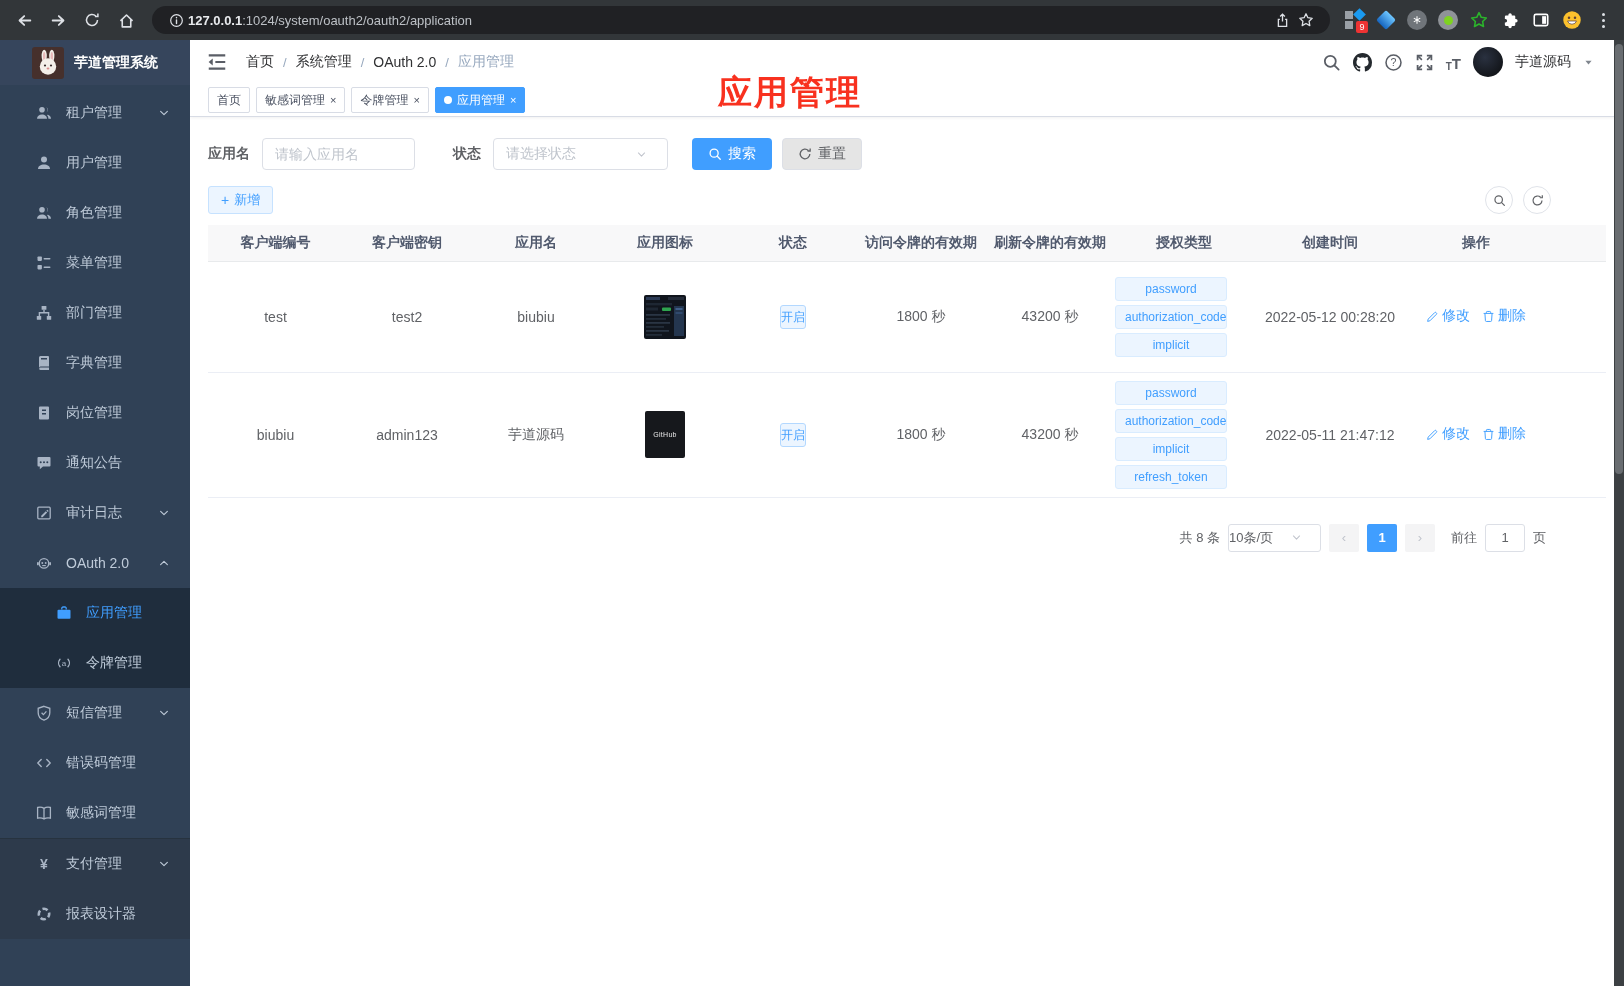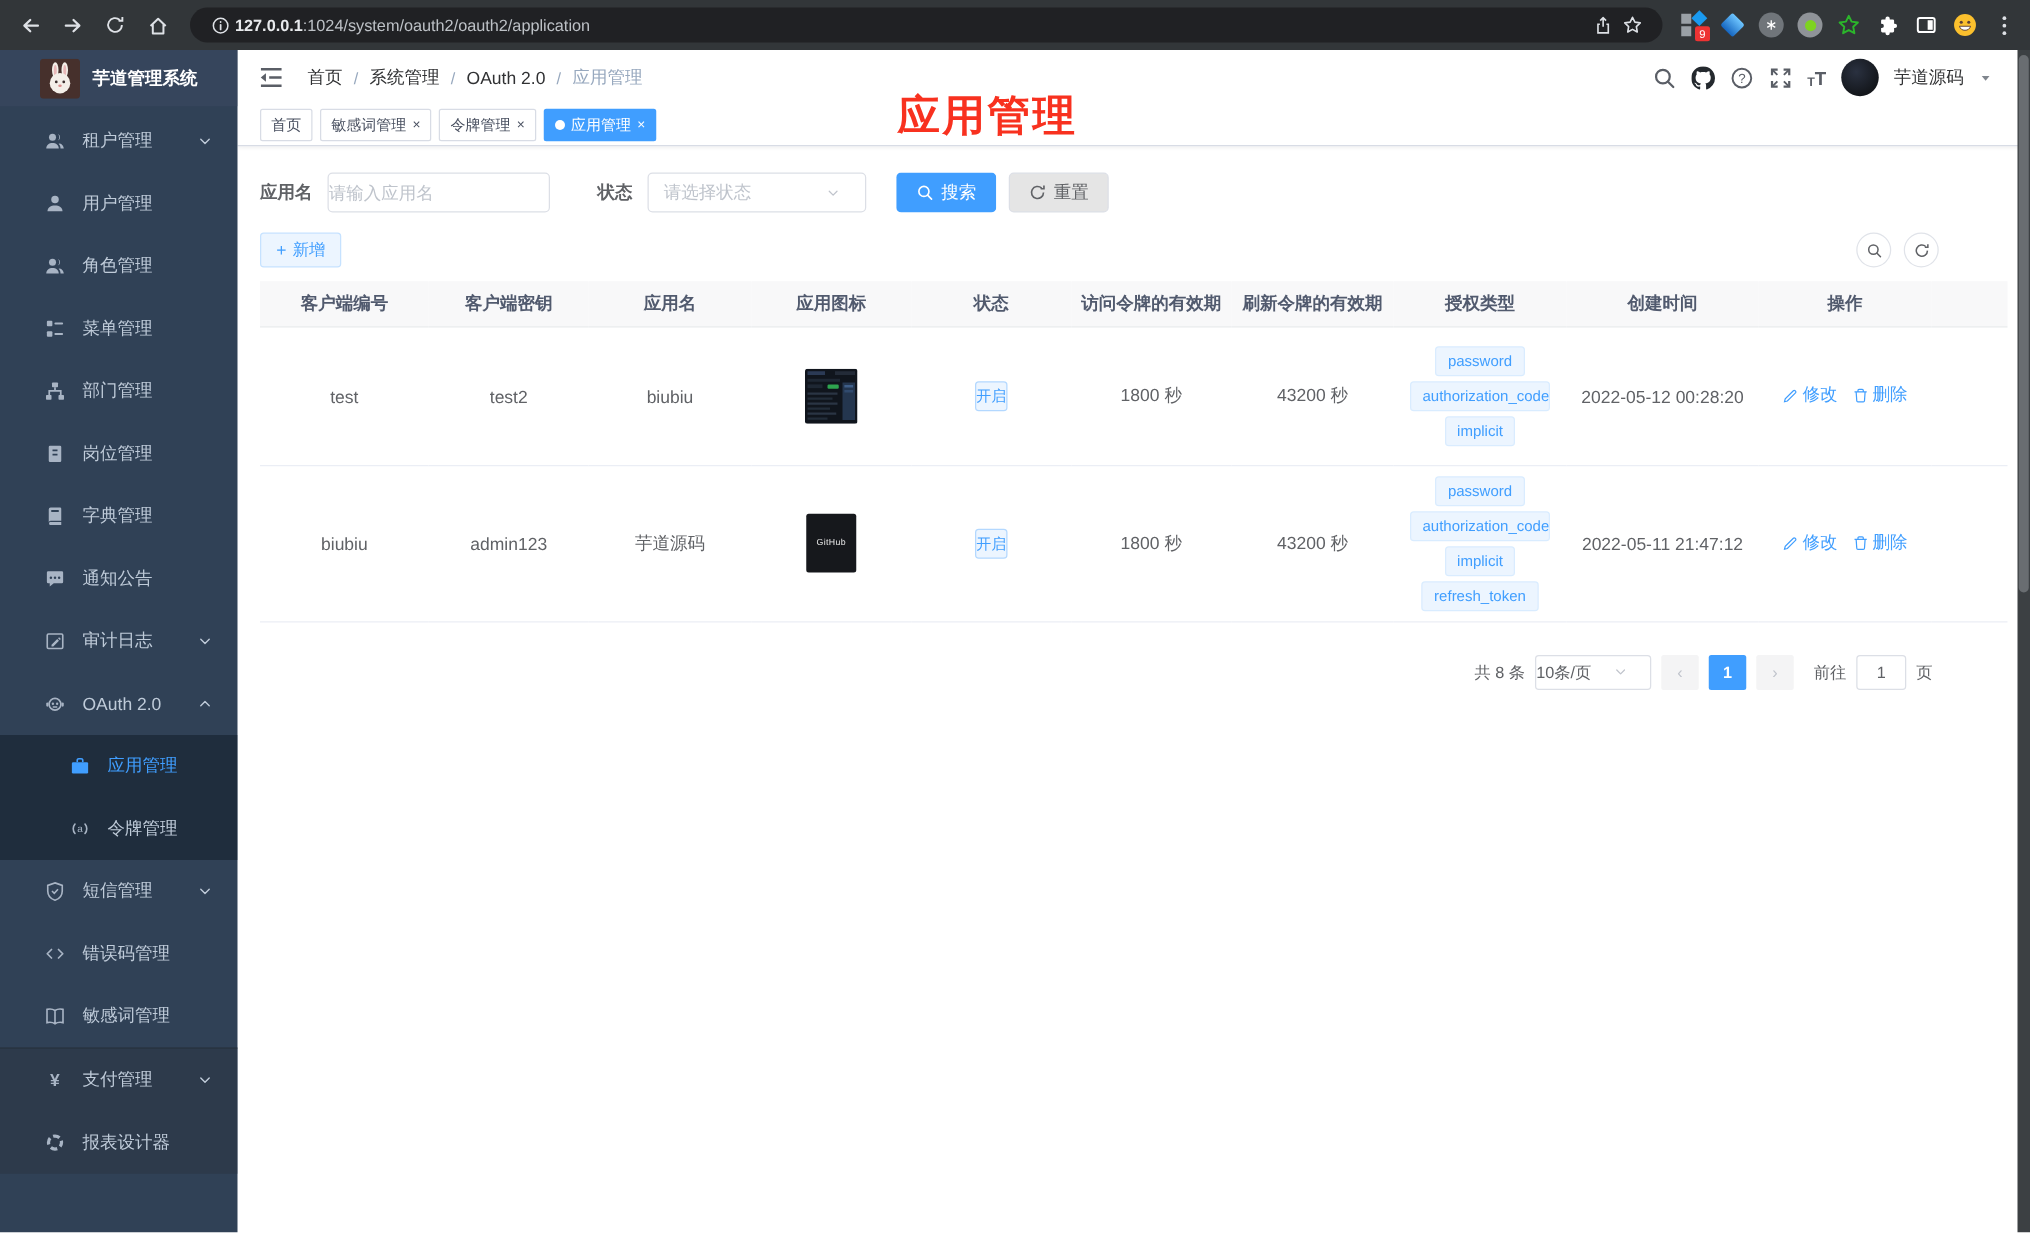--- a/index.html
+++ b/index.html
@@ -66,21 +66,21 @@
   .tv .x{font-size:11px;line-height:1;color:#495060}
   .tv.active{background:#409eff;border-color:#409eff;color:#fff}
   .tv.active .x{color:#fff}
   .tv .dot{width:8px;height:8px;border-radius:50%;background:#fff}
 
   .annotation{position:absolute;left:528px;top:30px;font-size:34px;font-weight:bold;color:#f8311f;z-index:70;letter-spacing:2px}
 
   .app-main{padding:21px 18px 0 18px}
   .filter{display:flex;align-items:center;margin-bottom:16px}
   .f-label{font-size:14px;color:#606266;font-weight:bold;margin-right:12px}
-  .inp{width:178px;height:32px;border:1px solid #dcdfe6;border-radius:4px;padding:0 0;font-size:14px;color:#606266;outline:none;background:#fff}
+  .inp{width:153px;height:32px;border:1px solid #dcdfe6;border-radius:4px;padding:0 12px;font-size:14px;color:#606266;outline:none;background:#fff}
   .inp::placeholder{color:#bfc4cc}
   .sel{width:175px;height:32px;border:1px solid #dcdfe6;border-radius:4px;padding:0 20px 0 12px;display:flex;align-items:center;justify-content:space-between;color:#bfc4cc;font-size:14px;background:#fff;cursor:pointer}
   .sel .caret{color:#c0c4cc}
   .gap24{width:38px}
   .btn{height:32px;border-radius:4px;font-size:14px;display:inline-flex;align-items:center;gap:6px;padding:0 15px;cursor:pointer;border:1px solid transparent}
   .btn-primary{background:#409eff;color:#fff;margin-left:24px}
   .btn-plain{background:#e5e5e5;border-color:#dcdfe6;color:#606266;margin-left:10px}
   .bico{width:14px;height:14px}
 
   .toolbar{display:flex;align-items:center;margin-bottom:11px}
@@ -88,21 +88,21 @@
   .circles{margin-left:auto;display:flex;gap:10px;margin-right:55px}
   .cbtn{width:28px;height:28px;border-radius:50%;border:1px solid #e0e3e9;background:#fff;color:#606266;display:flex;align-items:center;justify-content:center;cursor:pointer}
   .cbtn svg{width:13px;height:13px}
 
   table.grid{width:100%;border-collapse:collapse;table-layout:fixed;font-size:14px;color:#606266}
   .grid th{background:#f8f8f9;height:36px;font-weight:bold;color:#515a6e;text-align:center;font-size:14px;border-bottom:1px solid #e8eaec;white-space:nowrap;overflow:hidden}
   .grid td{border-bottom:1px solid #ebeef5;text-align:center;vertical-align:middle}
   .grid tr.r1 td{padding:15px 0}
   .grid tr.r2 td{padding:8px 0}
   .tag-status{display:inline-block;height:24px;line-height:22px;padding:0 0;background:#ecf5ff;border:1px solid #b3d8ff;border-radius:3px;color:#409eff;font-size:12px}
-  .grants{display:flex;flex-direction:column;align-items:center;gap:4px}
+  .grants{display:flex;flex-direction:column;gap:4px}
   .tag-grant{display:inline-block;height:24px;line-height:22px;padding:0 9px;background:#ecf5ff;border:1px solid #d9ecff;border-radius:3px;color:#409eff;font-size:12px;max-width:112px;overflow:hidden;white-space:nowrap}
   .thumb1{width:42px;height:44px;margin:0 auto;border-radius:2px;overflow:hidden}
   .thumb2{width:40px;height:47px;margin:0 auto;background:#16181c;border-radius:2px;color:#e8e8e8;font-size:7px;display:flex;align-items:center;justify-content:center;letter-spacing:.3px}
   .lnk{color:#409eff;display:inline-flex;align-items:center;gap:3px;margin:0 6px;cursor:pointer;font-size:14px;white-space:nowrap}
   .lnk svg{width:13px;height:13px}
 
   .pagin{display:flex;align-items:center;justify-content:flex-end;margin-top:26px;padding-right:60px;font-size:13px;color:#606266;gap:8px}
   .psize{width:93px;height:28px;border:1px solid #dcdfe6;border-radius:3px;display:flex;align-items:center;gap:18px;cursor:pointer;color:#606266}
   .psize .caret{color:#c0c4cc}
   .pbtn{min-width:30px;height:28px;border-radius:2px;background:#f4f4f5;color:#c0c4cc;display:flex;align-items:center;justify-content:center;cursor:pointer;font-size:13px}
@@ -418,29 +418,29 @@
         <span>菜单管理</span>
       </div>
     <div class="mi">
         <svg class="ico">
           <use href="#i-org"></use>
         </svg>
         <span>部门管理</span>
       </div>
     <div class="mi">
         <svg class="ico">
+          <use href="#i-dict"></use>
+        </svg>
+        <span>字典管理</span>
+      </div>
+    <div class="mi">
+        <svg class="ico">
           <use href="#i-badge"></use>
         </svg>
         <span>岗位管理</span>
-      </div>
-    <div class="mi">
-        <svg class="ico">
-          <use href="#i-dict"></use>
-        </svg>
-        <span>字典管理</span>
       </div>
     <div class="mi">
         <svg class="ico">
           <use href="#i-msg"></use>
         </svg>
         <span>通知公告</span>
       </div>
     <div class="mi">
         <svg class="ico">
           <use href="#i-log"></use>

